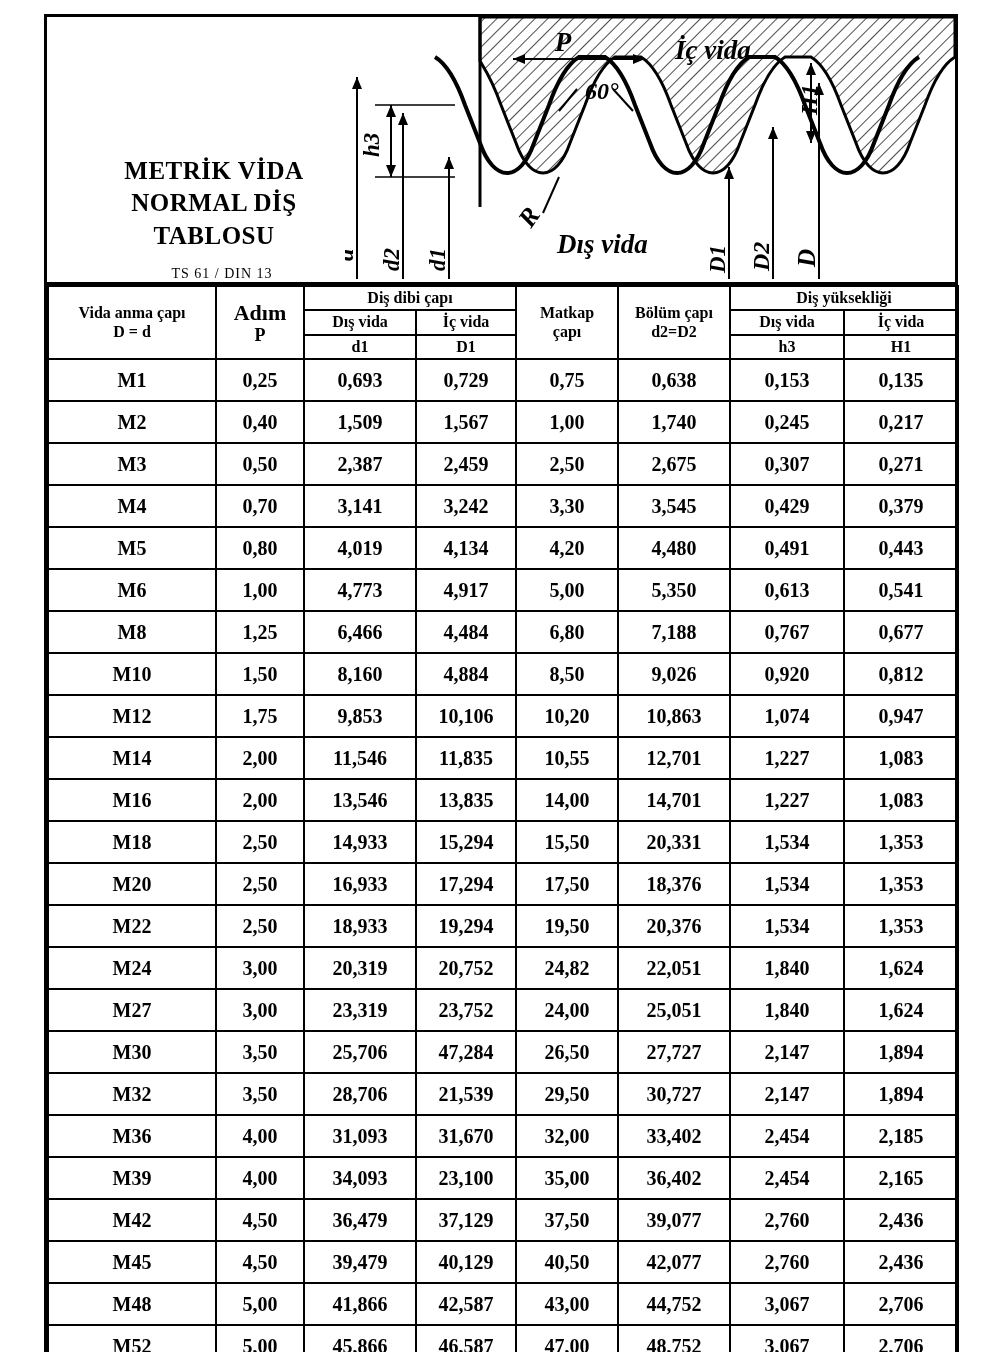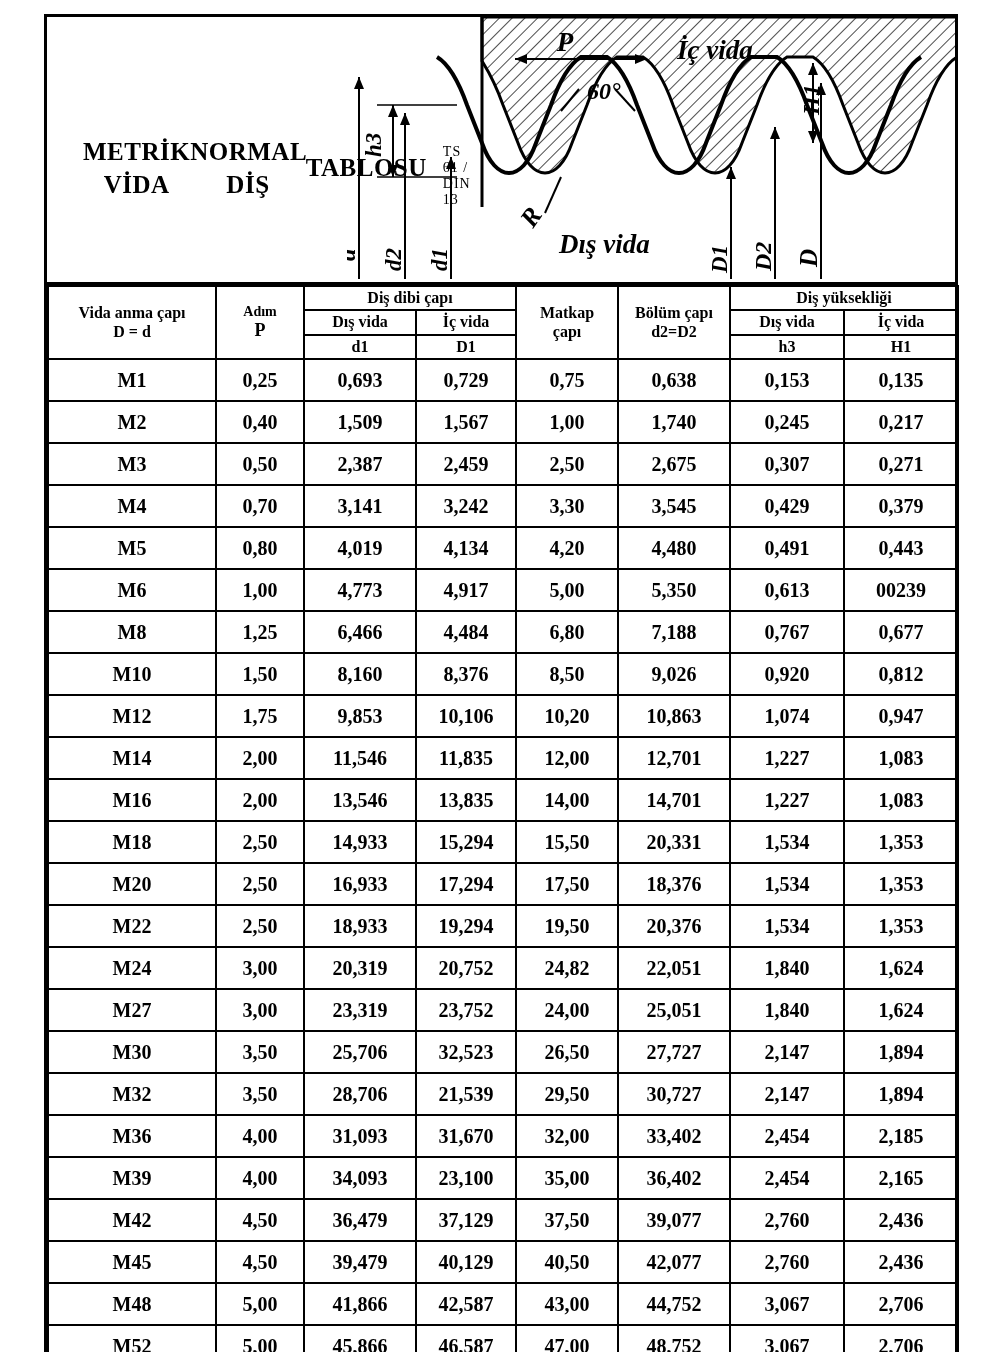--- a/index.html
+++ b/index.html
@@ -25,23 +25,23 @@
   
   .head{
     display:flex;
     height:268px;
     border-bottom:3px solid #000;
     box-sizing:border-box;
   }
   .titlebox{
     width:300px;
     display:flex;
-    flex-direction:row;
+    flex-direction:column;
     align-items:center;
-    justify-content:space-between;
+    justify-content:flex-end;
     padding-top:38px;
     box-sizing:border-box;
     padding-left:36px;
   }
   .titlebox .t1{
     font-weight:bold;
     font-size:25px;
     letter-spacing:.5px;
     line-height:1.30;
     text-align:center;
@@ -209,21 +209,21 @@
           <col class="c6">
           <col class="c7">
       </colgroup>
       <thead>
         <tr>
           <td rowspan="3">
             <div>Vida anma çapı</div>
             <div>D = d</div>
           </td>
           <td rowspan="3">
-            <div style="font-size:14px">Adım</div>
+            <div style="font-size:22px">Adım</div>
             <div style="font-size:18px">P</div>
           </td>
           <td colspan="2">Diş dibi çapı</td>
           <td rowspan="3">
             <div>Matkap</div>
             <div>çapı</div>
           </td>
           <td rowspan="3">
             <div>Bölüm çapı</div>
             <div>d2=D2</div>
@@ -295,58 +295,58 @@
             <td>0,443</td>
           </tr>
           <tr>
             <td>M6</td>
             <td>1,00</td>
             <td>4,773</td>
             <td>4,917</td>
             <td>5,00</td>
             <td>5,350</td>
             <td>0,613</td>
-            <td>00239</td>
+            <td>0,541</td>
           </tr>
           <tr>
             <td>M8</td>
             <td>1,25</td>
             <td>6,466</td>
             <td>4,484</td>
             <td>6,80</td>
             <td>7,188</td>
             <td>0,767</td>
             <td>0,677</td>
           </tr>
           <tr>
             <td>M10</td>
             <td>1,50</td>
             <td>8,160</td>
-            <td>8,376</td>
+            <td>4,884</td>
             <td>8,50</td>
             <td>9,026</td>
             <td>0,920</td>
             <td>0,812</td>
           </tr>
           <tr>
             <td>M12</td>
             <td>1,75</td>
             <td>9,853</td>
             <td>10,106</td>
             <td>10,20</td>
             <td>10,863</td>
             <td>1,074</td>
             <td>0,947</td>
           </tr>
           <tr>
             <td>M14</td>
             <td>2,00</td>
             <td>11,546</td>
             <td>11,835</td>
-            <td>12,00</td>
+            <td>10,55</td>
             <td>12,701</td>
             <td>1,227</td>
             <td>1,083</td>
           </tr>
           <tr>
             <td>M16</td>
             <td>2,00</td>
             <td>13,546</td>
             <td>13,835</td>
             <td>14,00</td>
@@ -401,21 +401,21 @@
             <td>23,752</td>
             <td>24,00</td>
             <td>25,051</td>
             <td>1,840</td>
             <td>1,624</td>
           </tr>
           <tr>
             <td>M30</td>
             <td>3,50</td>
             <td>25,706</td>
-            <td>32,523</td>
+            <td>47,284</td>
             <td>26,50</td>
             <td>27,727</td>
             <td>2,147</td>
             <td>1,894</td>
           </tr>
           <tr>
             <td>M32</td>
             <td>3,50</td>
             <td>28,706</td>
             <td>21,539</td>

